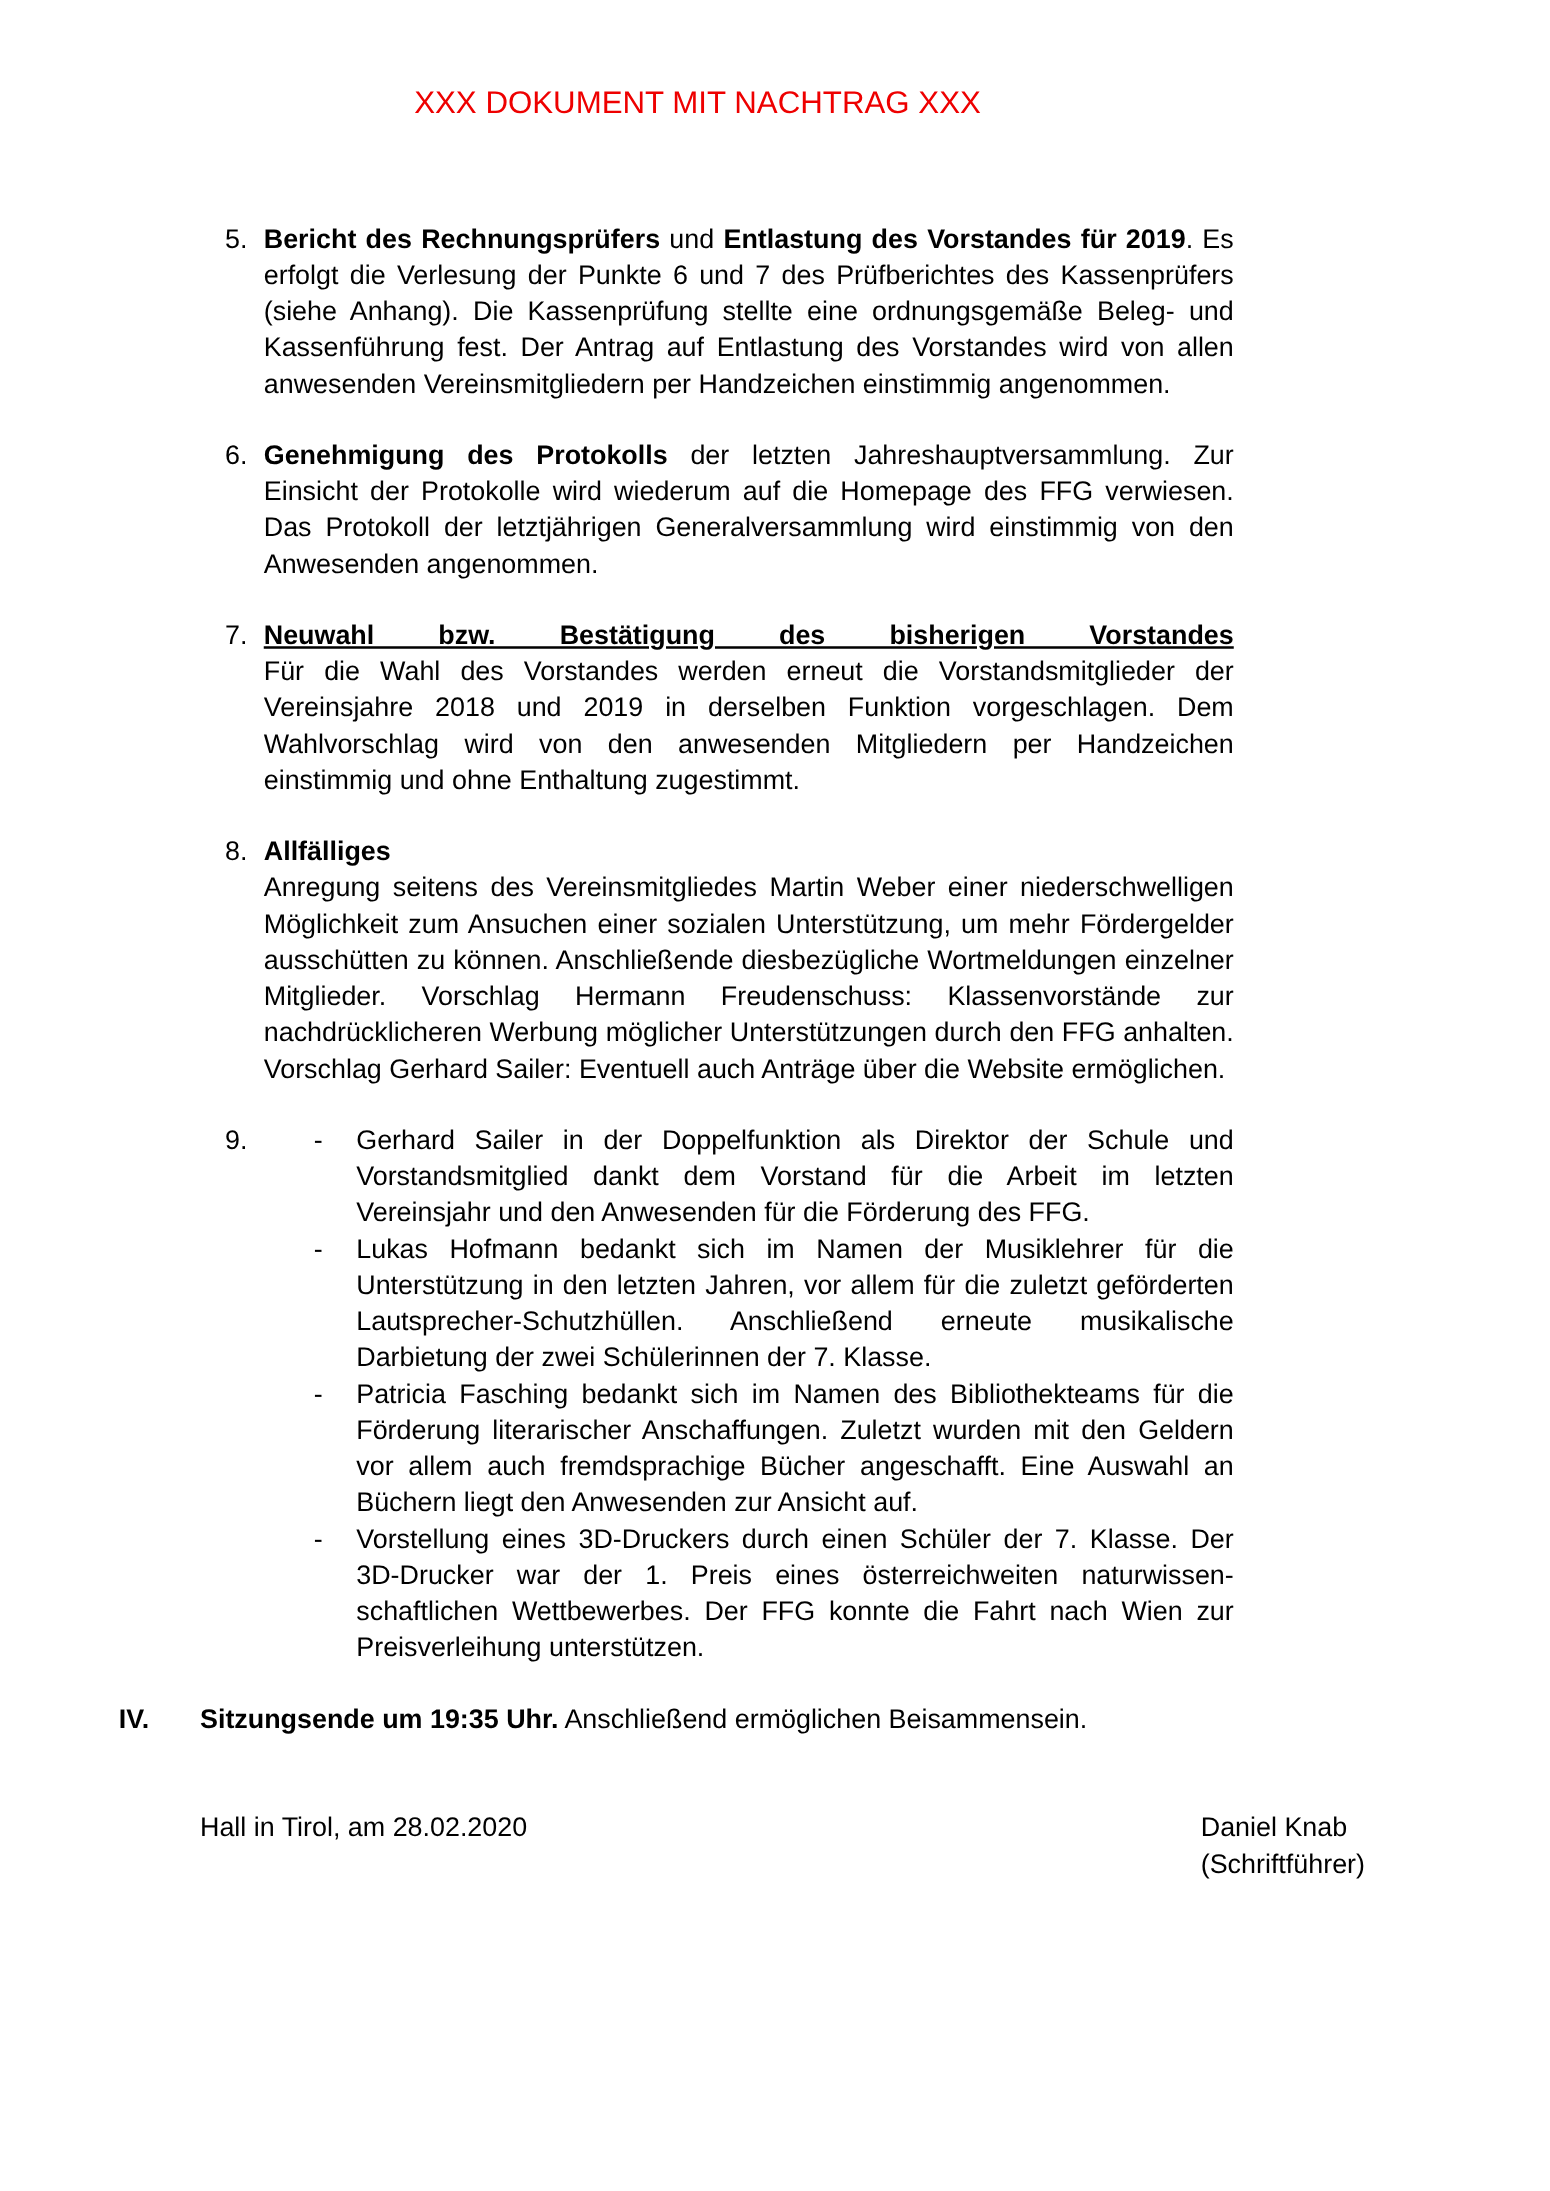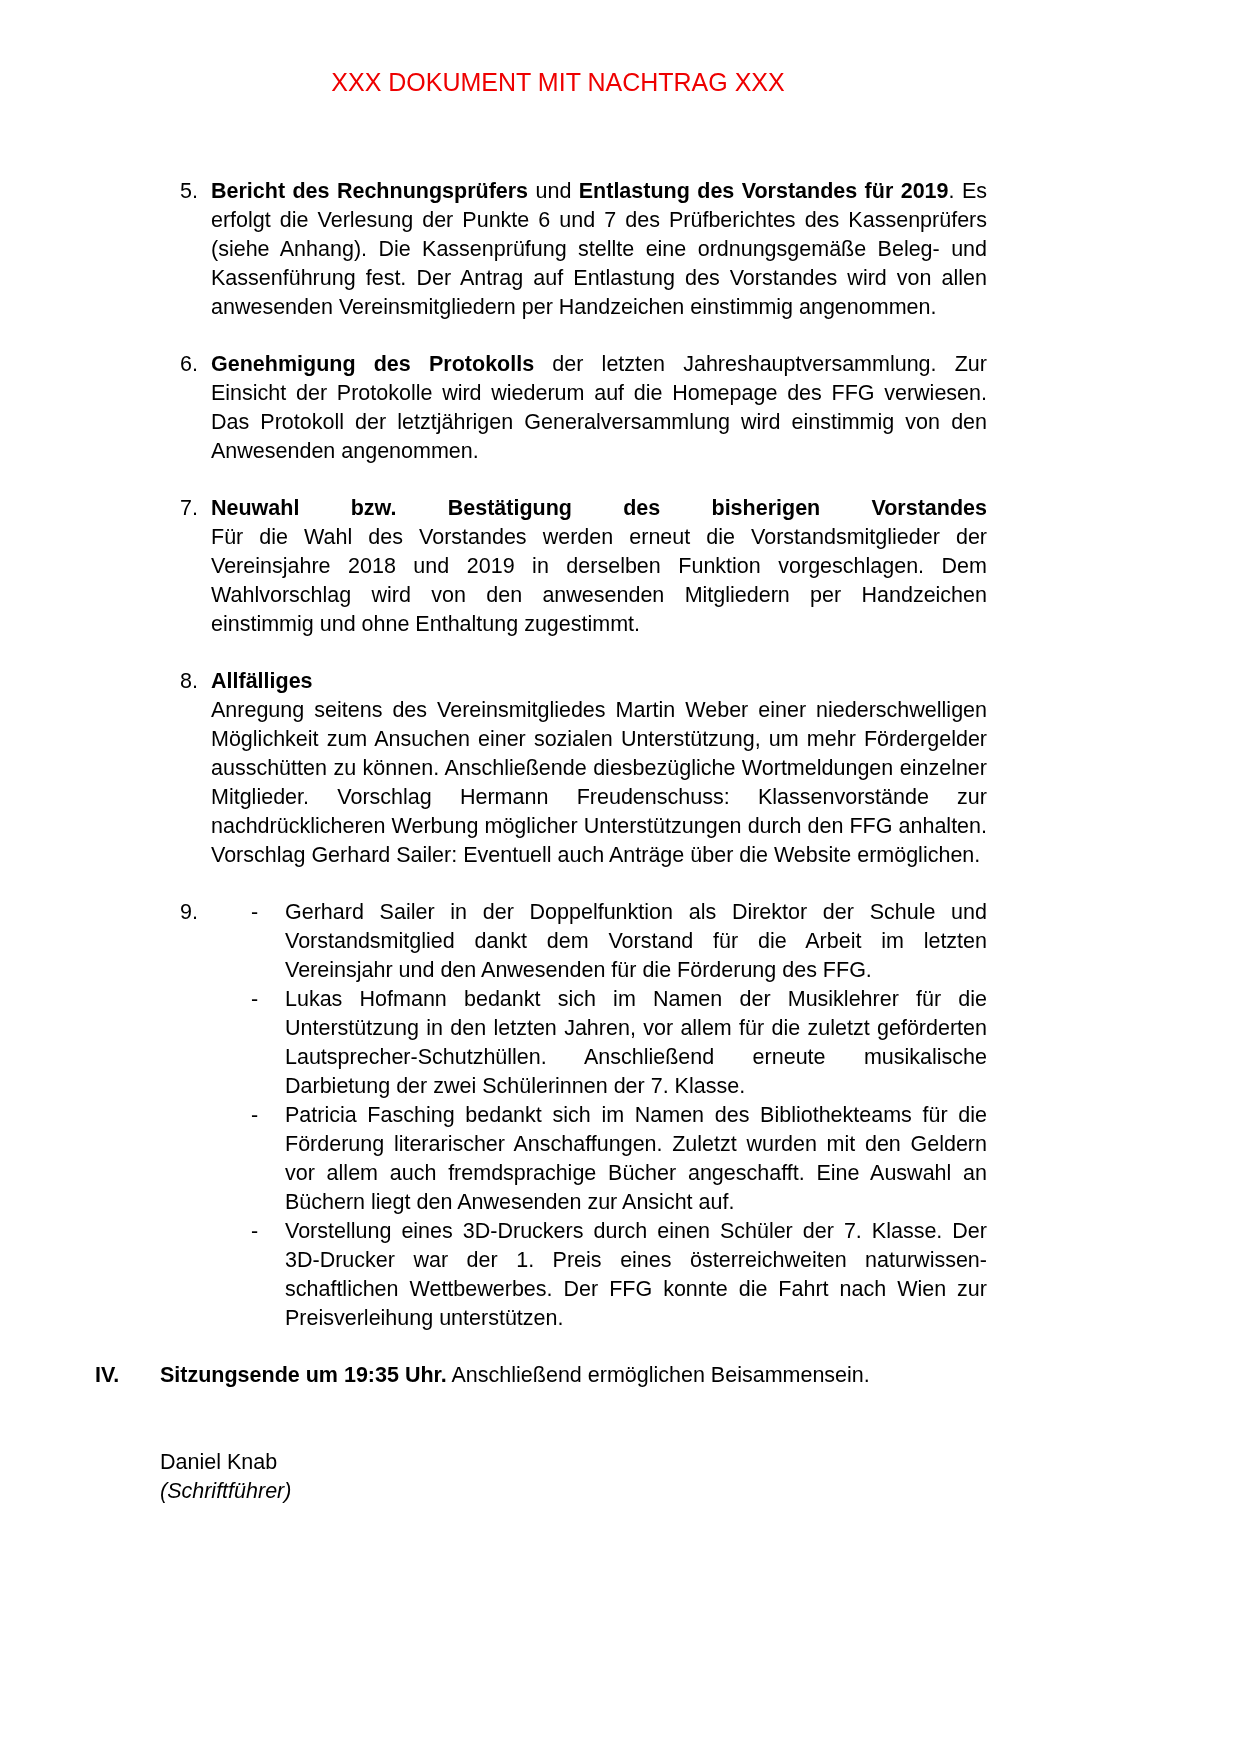--- a/index.html
+++ b/index.html
@@ -28,21 +28,21 @@
   .item {
     display:flex;
     margin-left:180px;
     width:807px;
     margin-bottom:28px;
   }
   .num { width:31px; flex:0 0 31px; }
   .content { flex:1; min-width:0; }
 
   p { margin:0; text-align:justify; }
-  .line-full { text-align-last:justify; }
+  .line-full { text-align-last:justify;text-decoration:underline; }
   .head-line { text-align:left; }
   b { font-weight:bold; }
 
   .bullets { }
   .bullet { display:flex; margin-left:40px; }
   .dash { width:34px; flex:0 0 34px; }
   .bullet p { flex:1; min-width:0; }
 
   .closing {
     display:flex;
@@ -53,21 +53,21 @@
   .closing p { text-align:left; flex:1; }
 
   .footer {
     display:flex;
     justify-content:space-between;
     margin-left:160px;
     margin-right:148px;
     margin-top:58px;
   }
   .signer { text-align:left; }
-  .role { font-style:italic; }
+  .role { }
 </style>
 </head>
 <body>
 
 <div class="page">
 
   <div class="doc-title">XXX DOKUMENT MIT NACHTRAG XXX</div>
 
   <div class="items">
 
@@ -126,19 +126,20 @@
     </div>
 
   </div>
 
   <div class="closing">
     <div class="rnum">IV.</div>
     <p><b>Sitzungsende um 19:35 Uhr.</b><span> Anschließend ermöglichen Beisammensein.</span></p>
   </div>
 
   <div class="footer">
+    <div>Hall in Tirol, am 28.02.2020</div>
     <div class="signer">
       <div>Daniel Knab</div>
       <div class="role">(Schriftführer)</div>
     </div>
   </div>
 
 </div>
 
 </body></html>

